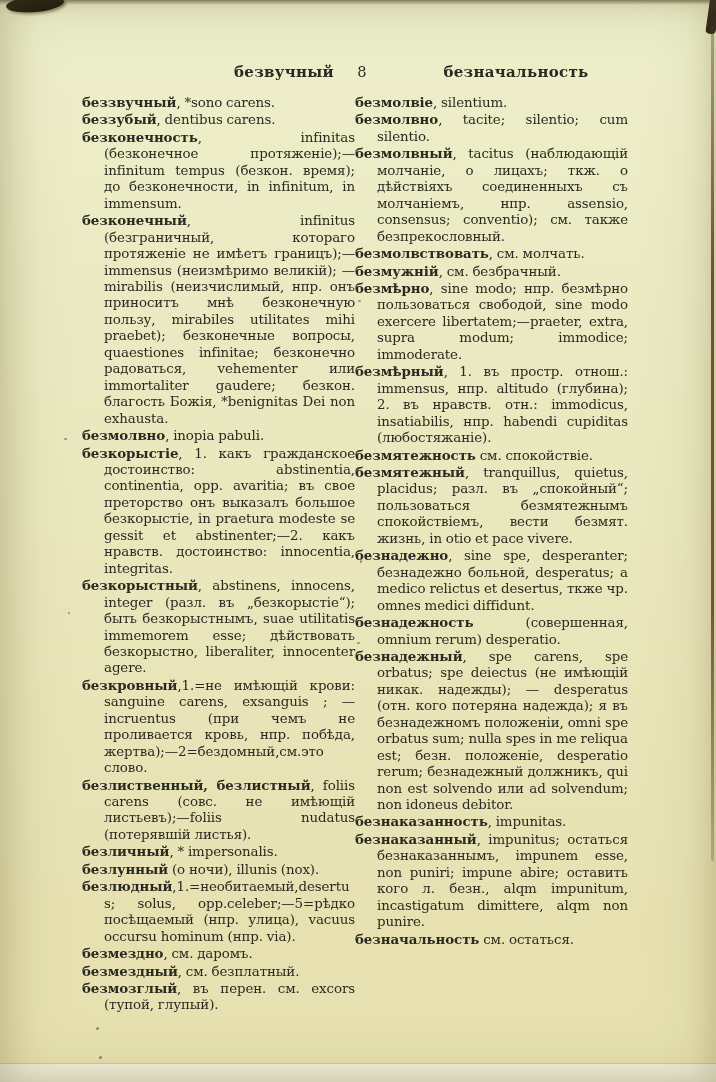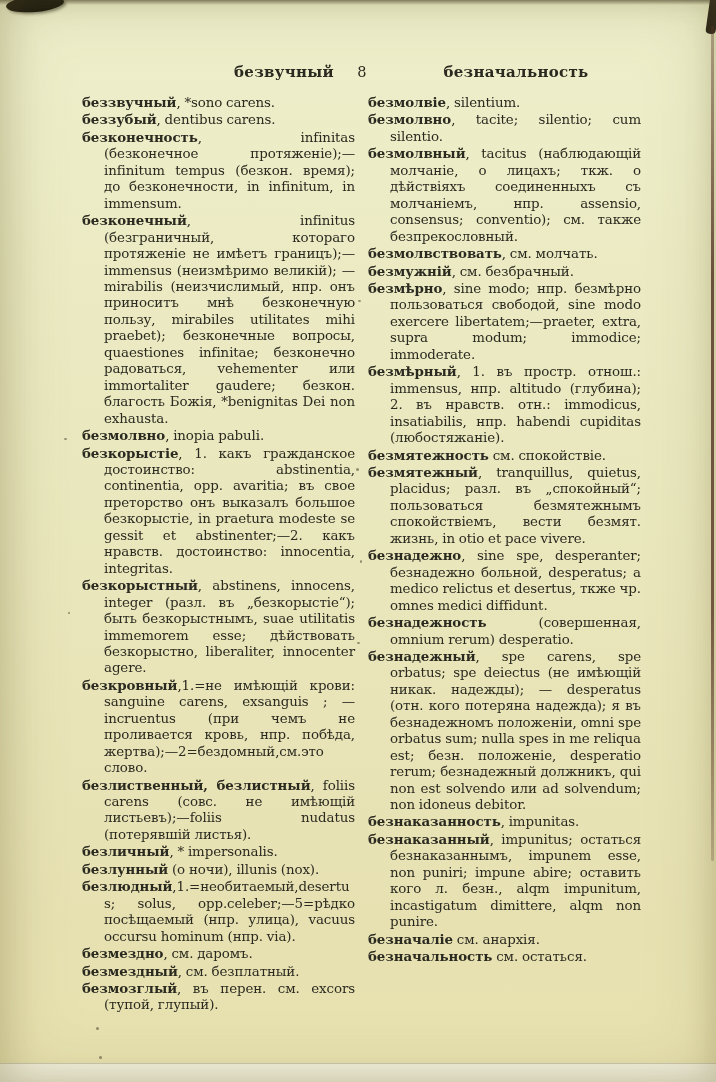--- a/index.html
+++ b/index.html
@@ -22,21 +22,21 @@
     background:linear-gradient(180deg,rgba(95,45,40,.35),rgba(80,35,32,.8) 30%,rgba(80,35,32,.75) 70%,rgba(95,45,40,.25));}
   .edge-bottom{position:absolute;left:0;bottom:0;width:716px;height:18px;
     background:#f3f1de;border-top:1px solid rgba(90,85,50,.25);}
   .running-head{
     position:absolute;top:63px;left:82px;width:560px;display:flex;align-items:baseline;
     font-weight:bold;font-size:15px;letter-spacing:.3px;
   }
   .running-head .zone-l{flex:1 1 0;text-align:right;}
   .running-head .zone-c{flex:0 0 56px;text-align:center;font-weight:normal;font-size:14.5px;}
   .running-head .zone-r{flex:1 1 0;text-align:center;}
-  .columns{position:absolute;top:94px;left:82px;width:560px;display:flex;gap:13px;}
+  .columns{position:absolute;top:94px;left:82px;width:560px;display:flex;}
   .col{width:273px;text-align:justify;font-size:13.4px;line-height:16.45px;letter-spacing:-.1px;
     word-spacing:-.3px;overflow-wrap:break-word;hyphens:auto;}
   .entry{margin:0;padding-left:22px;text-indent:-22px;}
   .hw{font-weight:bold;}
   .speck{position:absolute;background:rgba(55,50,30,.5);border-radius:50%;}
 </style>
 </head>
 <body>
 
 <div class="page">
@@ -73,21 +73,20 @@
         <p class="entry"><b class="hw">безмужній</b><span>, см. безбрачный.</span></p>
         <p class="entry"><b class="hw">безмѣрно</b><span>, sine modo; нпр. безмѣрно пользоваться свободой, sine modo exercere libertatem;—praeter, extra, supra modum; immodice; immoderate.</span></p>
         <p class="entry"><b class="hw">безмѣрный</b><span>, 1. въ простр. отнош.: immensus, нпр. altitudo (глубина); 2. въ нравств. отн.: immodicus, insatiabilis, нпр. habendi cupiditas (любостяжаніе).</span></p>
         <p class="entry"><b class="hw">безмятежность</b><span> см. спокойствіе.</span></p>
         <p class="entry"><b class="hw">безмятежный</b><span>, tranquillus, quietus, placidus; разл. въ „спокойный“; пользоваться безмятежнымъ спокойствіемъ, вести безмят. жизнь, in otio et pace vivere.</span></p>
         <p class="entry"><b class="hw">безнадежно</b><span>, sine spe, desperanter; безнадежно больной, desperatus; a medico relictus et desertus, ткже чр. omnes medici diffidunt.</span></p>
         <p class="entry"><b class="hw">безнадежность</b><span> (совершенная, omnium rerum) desperatio.</span></p>
         <p class="entry"><b class="hw">безнадежный</b><span>, spe carens, spe orbatus; spe deiectus (не имѣющій никак. надежды); — desperatus (отн. кого потеряна надежда); я въ безнадежномъ положеніи, omni spe orbatus sum; nulla spes in me reliqua est; безн. положеніе, desperatio rerum; безнадежный должникъ, qui non est solvendo или ad solvendum; non idoneus debitor.</span></p>
         <p class="entry"><b class="hw">безнаказанность</b><span>, impunitas.</span></p>
         <p class="entry"><b class="hw">безнаказанный</b><span>, impunitus; остаться безнаказаннымъ, impunem esse, non puniri; impune abire; оставить кого л. безн., alqm impunitum, incastigatum dimittere, alqm non punire.</span></p>
-        <p class="entry"><b class="hw">безначаліе</b><span> см. анархія.</span></p>
         <p class="entry"><b class="hw">безначальность</b><span> см. остаться.</span></p>
       </section>
   </main>
 
   <div class="edge-top"></div>
   <div class="blob-top-left"></div>
   <div class="mark-top-right"></div>
   <div class="edge-right"></div>
   <div class="edge-bottom"></div>
   <div class="vignette"></div>

